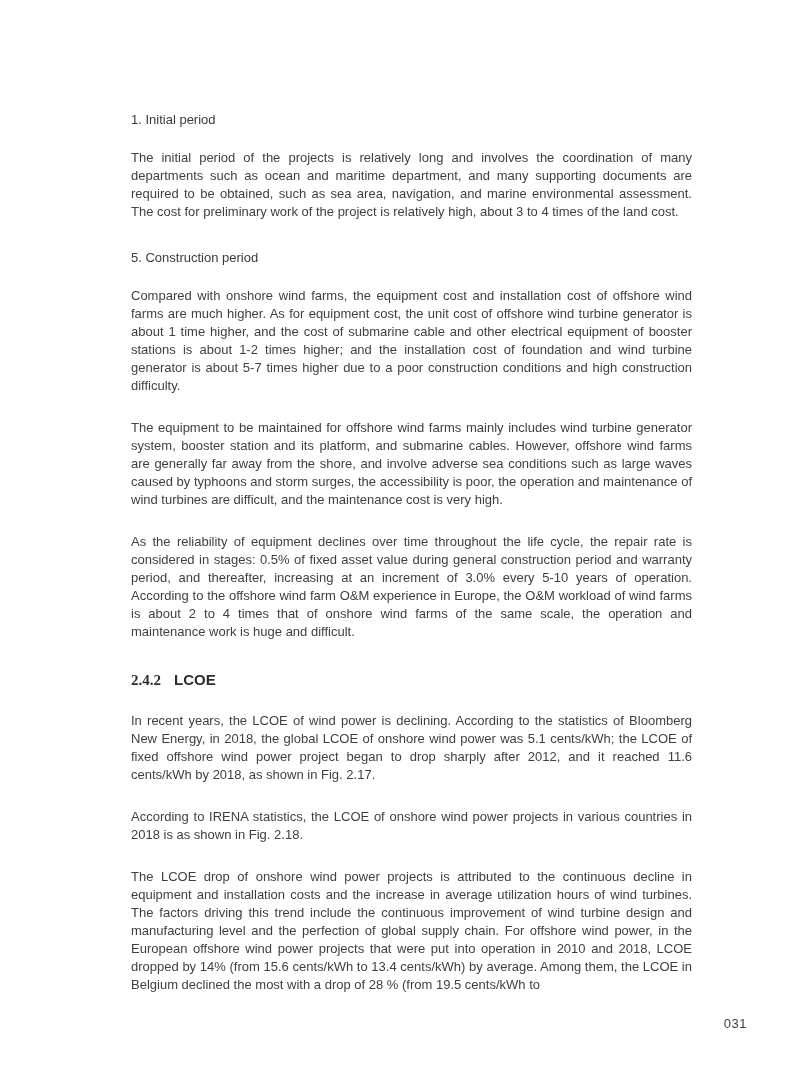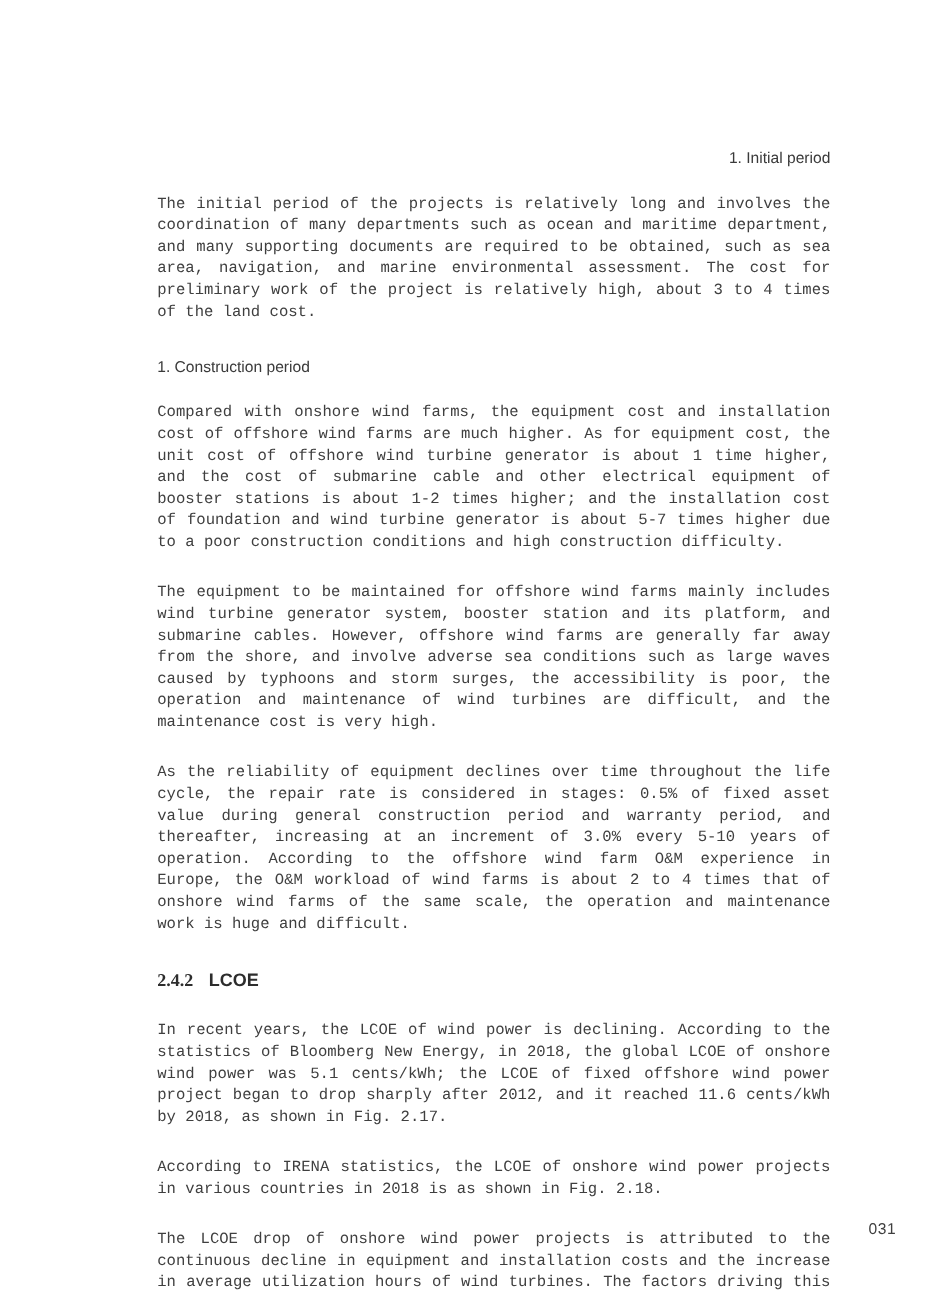--- a/index.html
+++ b/index.html
@@ -18,28 +18,27 @@
     width: 561px;
     color: #3f3f3f;
   }
   .subheading {
     font-size: 13px;
     line-height: 16px;
     color: #3a3a3a;
     margin: 29px 0 21px 0;
     text-align: left;
   }
-  .subheading.first { margin-top: 12px; text-align: right; }
+  .subheading.first { margin-top: 0; }
   .paragraph {
     font-size: 13px;
     line-height: 18px;
     text-align: justify;
     margin: 0 0 24px 0;
     color: #3f3f3f;
-    font-family: Liberation Mono, monospace;
   }
   .section-heading {
     font-size: 15px;
     line-height: 18px;
     font-weight: bold;
     color: #2d2d2d;
     margin: 30px 0 23px 0;
   }
   .section-heading .num { margin-right: 13px; font-family: Liberation Serif, serif; }
   .page-number {
@@ -54,21 +53,21 @@
 </head>
 <body>
 
 <div class="page">
   <div class="content">
 
     <div class="subheading first">1. Initial period</div>
 
     <p class="paragraph">The initial period of the projects is relatively long and involves the coordination of many departments such as ocean and maritime department, and many supporting documents are required to be obtained, such as sea area, navigation, and marine environmental assessment. The cost for preliminary work of the project is relatively high, about 3 to 4 times of the land cost.</p>
 
-    <div class="subheading">1. Construction period</div>
+    <div class="subheading">5. Construction period</div>
 
     <p class="paragraph">Compared with onshore wind farms, the equipment cost and installation cost of offshore wind farms are much higher. As for equipment cost, the unit cost of offshore wind turbine generator is about 1 time higher, and the cost of submarine cable and other electrical equipment of booster stations is about 1-2 times higher; and the installation cost of foundation and wind turbine generator is about 5-7 times higher due to a poor construction conditions and high construction difficulty.</p>
 
 
     <p class="paragraph">The equipment to be maintained for offshore wind farms mainly includes wind turbine generator system, booster station and its platform, and submarine cables. However, offshore wind farms are generally far away from the shore, and involve adverse sea conditions such as large waves caused by typhoons and storm surges, the accessibility is poor, the operation and maintenance of wind turbines are difficult, and the maintenance cost is very high.</p>
 
     <p class="paragraph">As the reliability of equipment declines over time throughout the life cycle, the repair rate is considered in stages: 0.5% of fixed asset value during general construction period and warranty period, and thereafter, increasing at an increment of 3.0% every 5-10 years of operation. According to the offshore wind farm O&amp;M experience in Europe, the O&amp;M workload of wind farms is about 2 to 4 times that of onshore wind farms of the same scale, the operation and maintenance work is huge and difficult.</p>
 
     <div class="section-heading">
       <span class="num">2.4.2</span><span class="title">LCOE</span>

